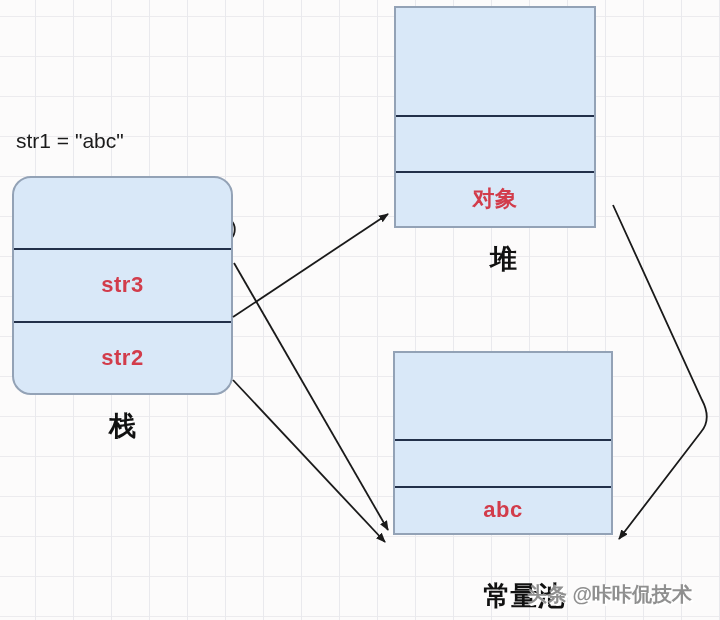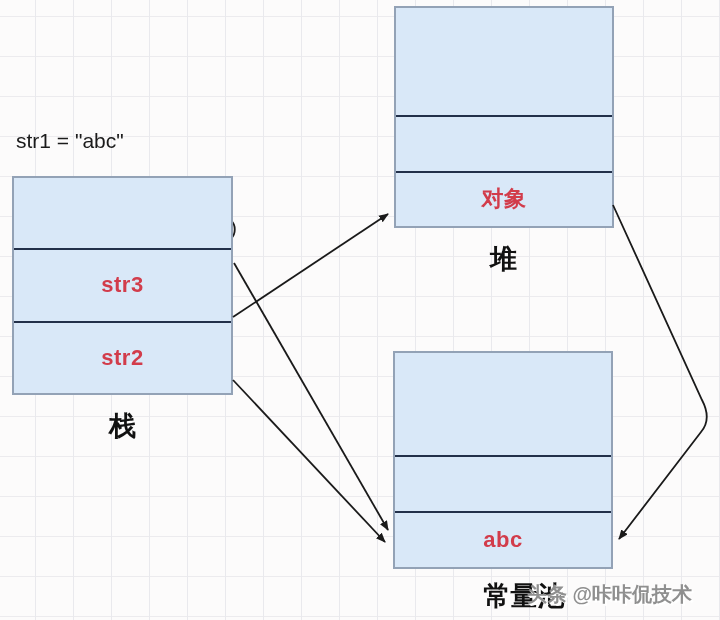--- a/index.html
+++ b/index.html
@@ -40,23 +40,23 @@
     justify-content: center;
     border-top: 2px solid #22304a;
     color: #d23c4b;
     font-weight: bold;
     font-size: 22px;
     letter-spacing: 0.5px;
   }
   .membox .row:first-child { border-top: none; }
   .membox .row.tall { flex: 2; }
   .membox .row.tall-p { flex: 1.9; }
-  .stack { left: 12px;  top: 176px; width: 221px; height: 219px; }
-  .heap  { left: 394px; top: 6px;   width: 220px; height: 222px; font-family: Liberation Serif, serif; }
-  .pool  { left: 393px; top: 351px; width: 220px; height: 218px; }
+  .stack { left: 12px;  top: 176px; width: 221px; height: 219px; border-radius: 19px; }
+  .heap  { left: 394px; top: 6px;   width: 202px; height: 222px; font-family: Liberation Serif, serif; }
+  .pool  { left: 393px; top: 351px; width: 220px; height: 184px; }
   .boxlabel {
     position: absolute;
     text-align: center;
     font-weight: bold;
     font-size: 27px;
     color: #111111;
   }
   .stack-label { left: 12px;  top: 408px; width: 221px; }
   .heap-label  { left: 394px; top: 241px; width: 219px; }
   .pool-label  { left: 414px; top: 578px; width: 220px; }

